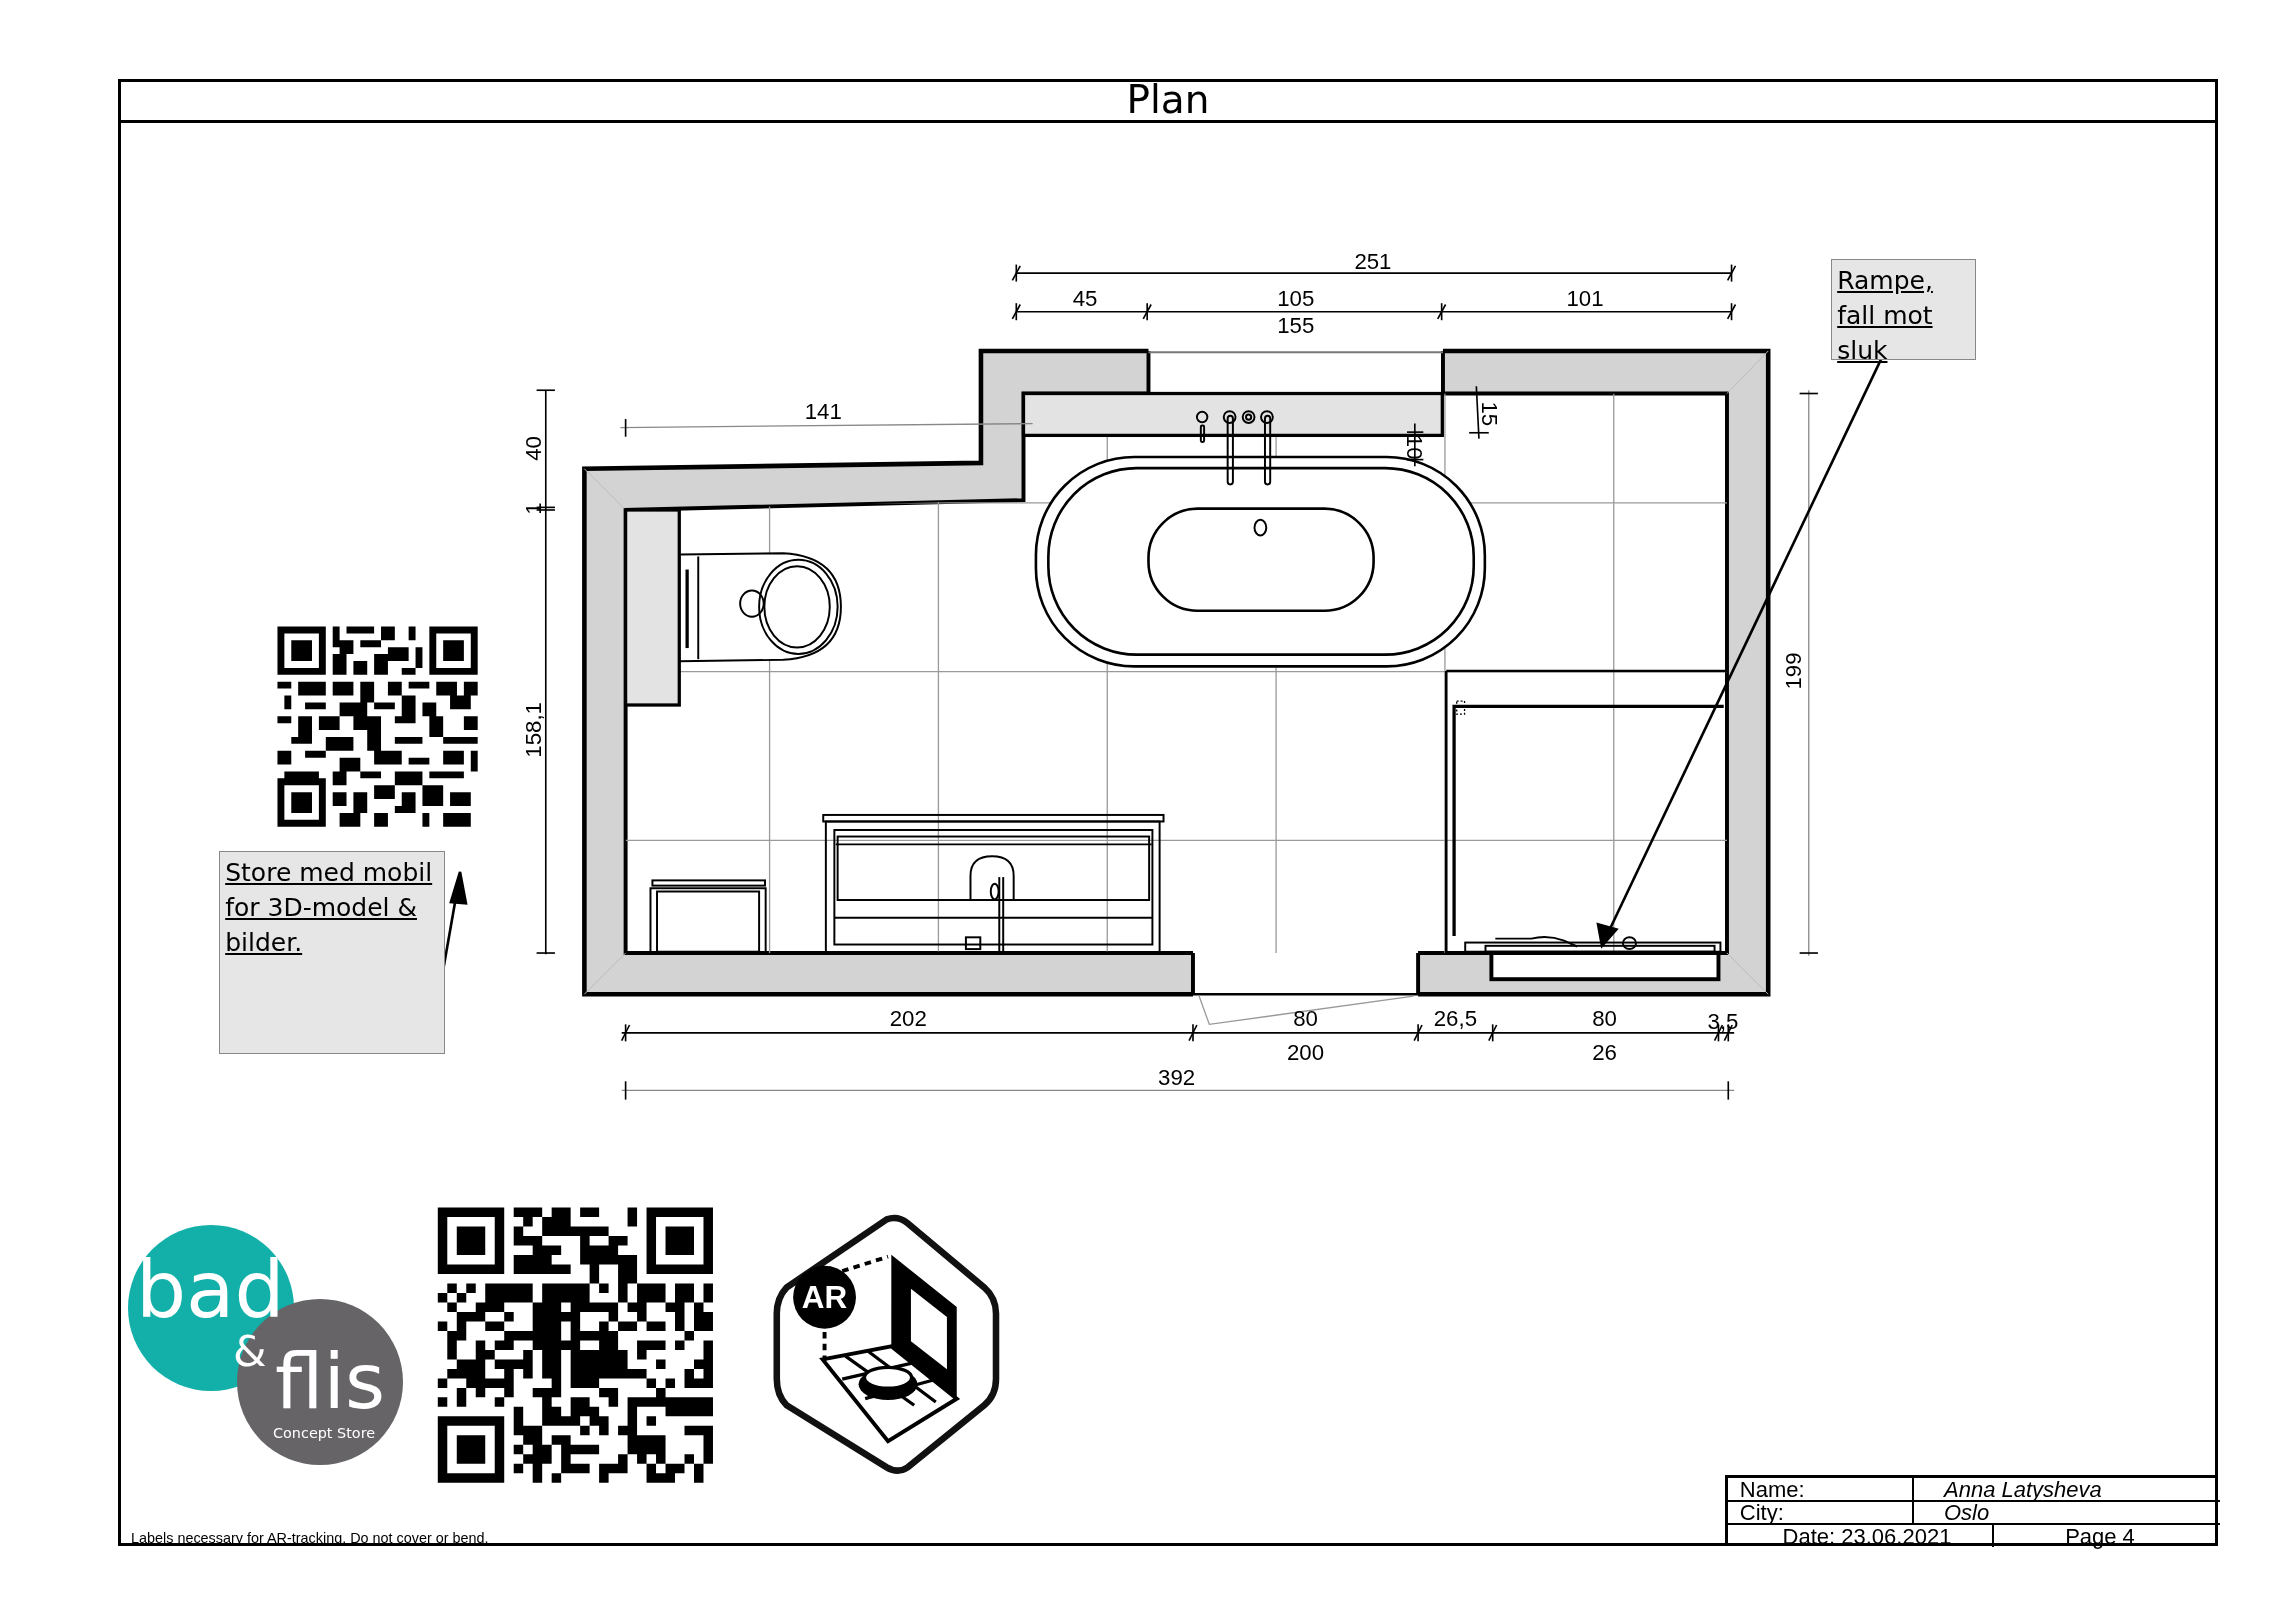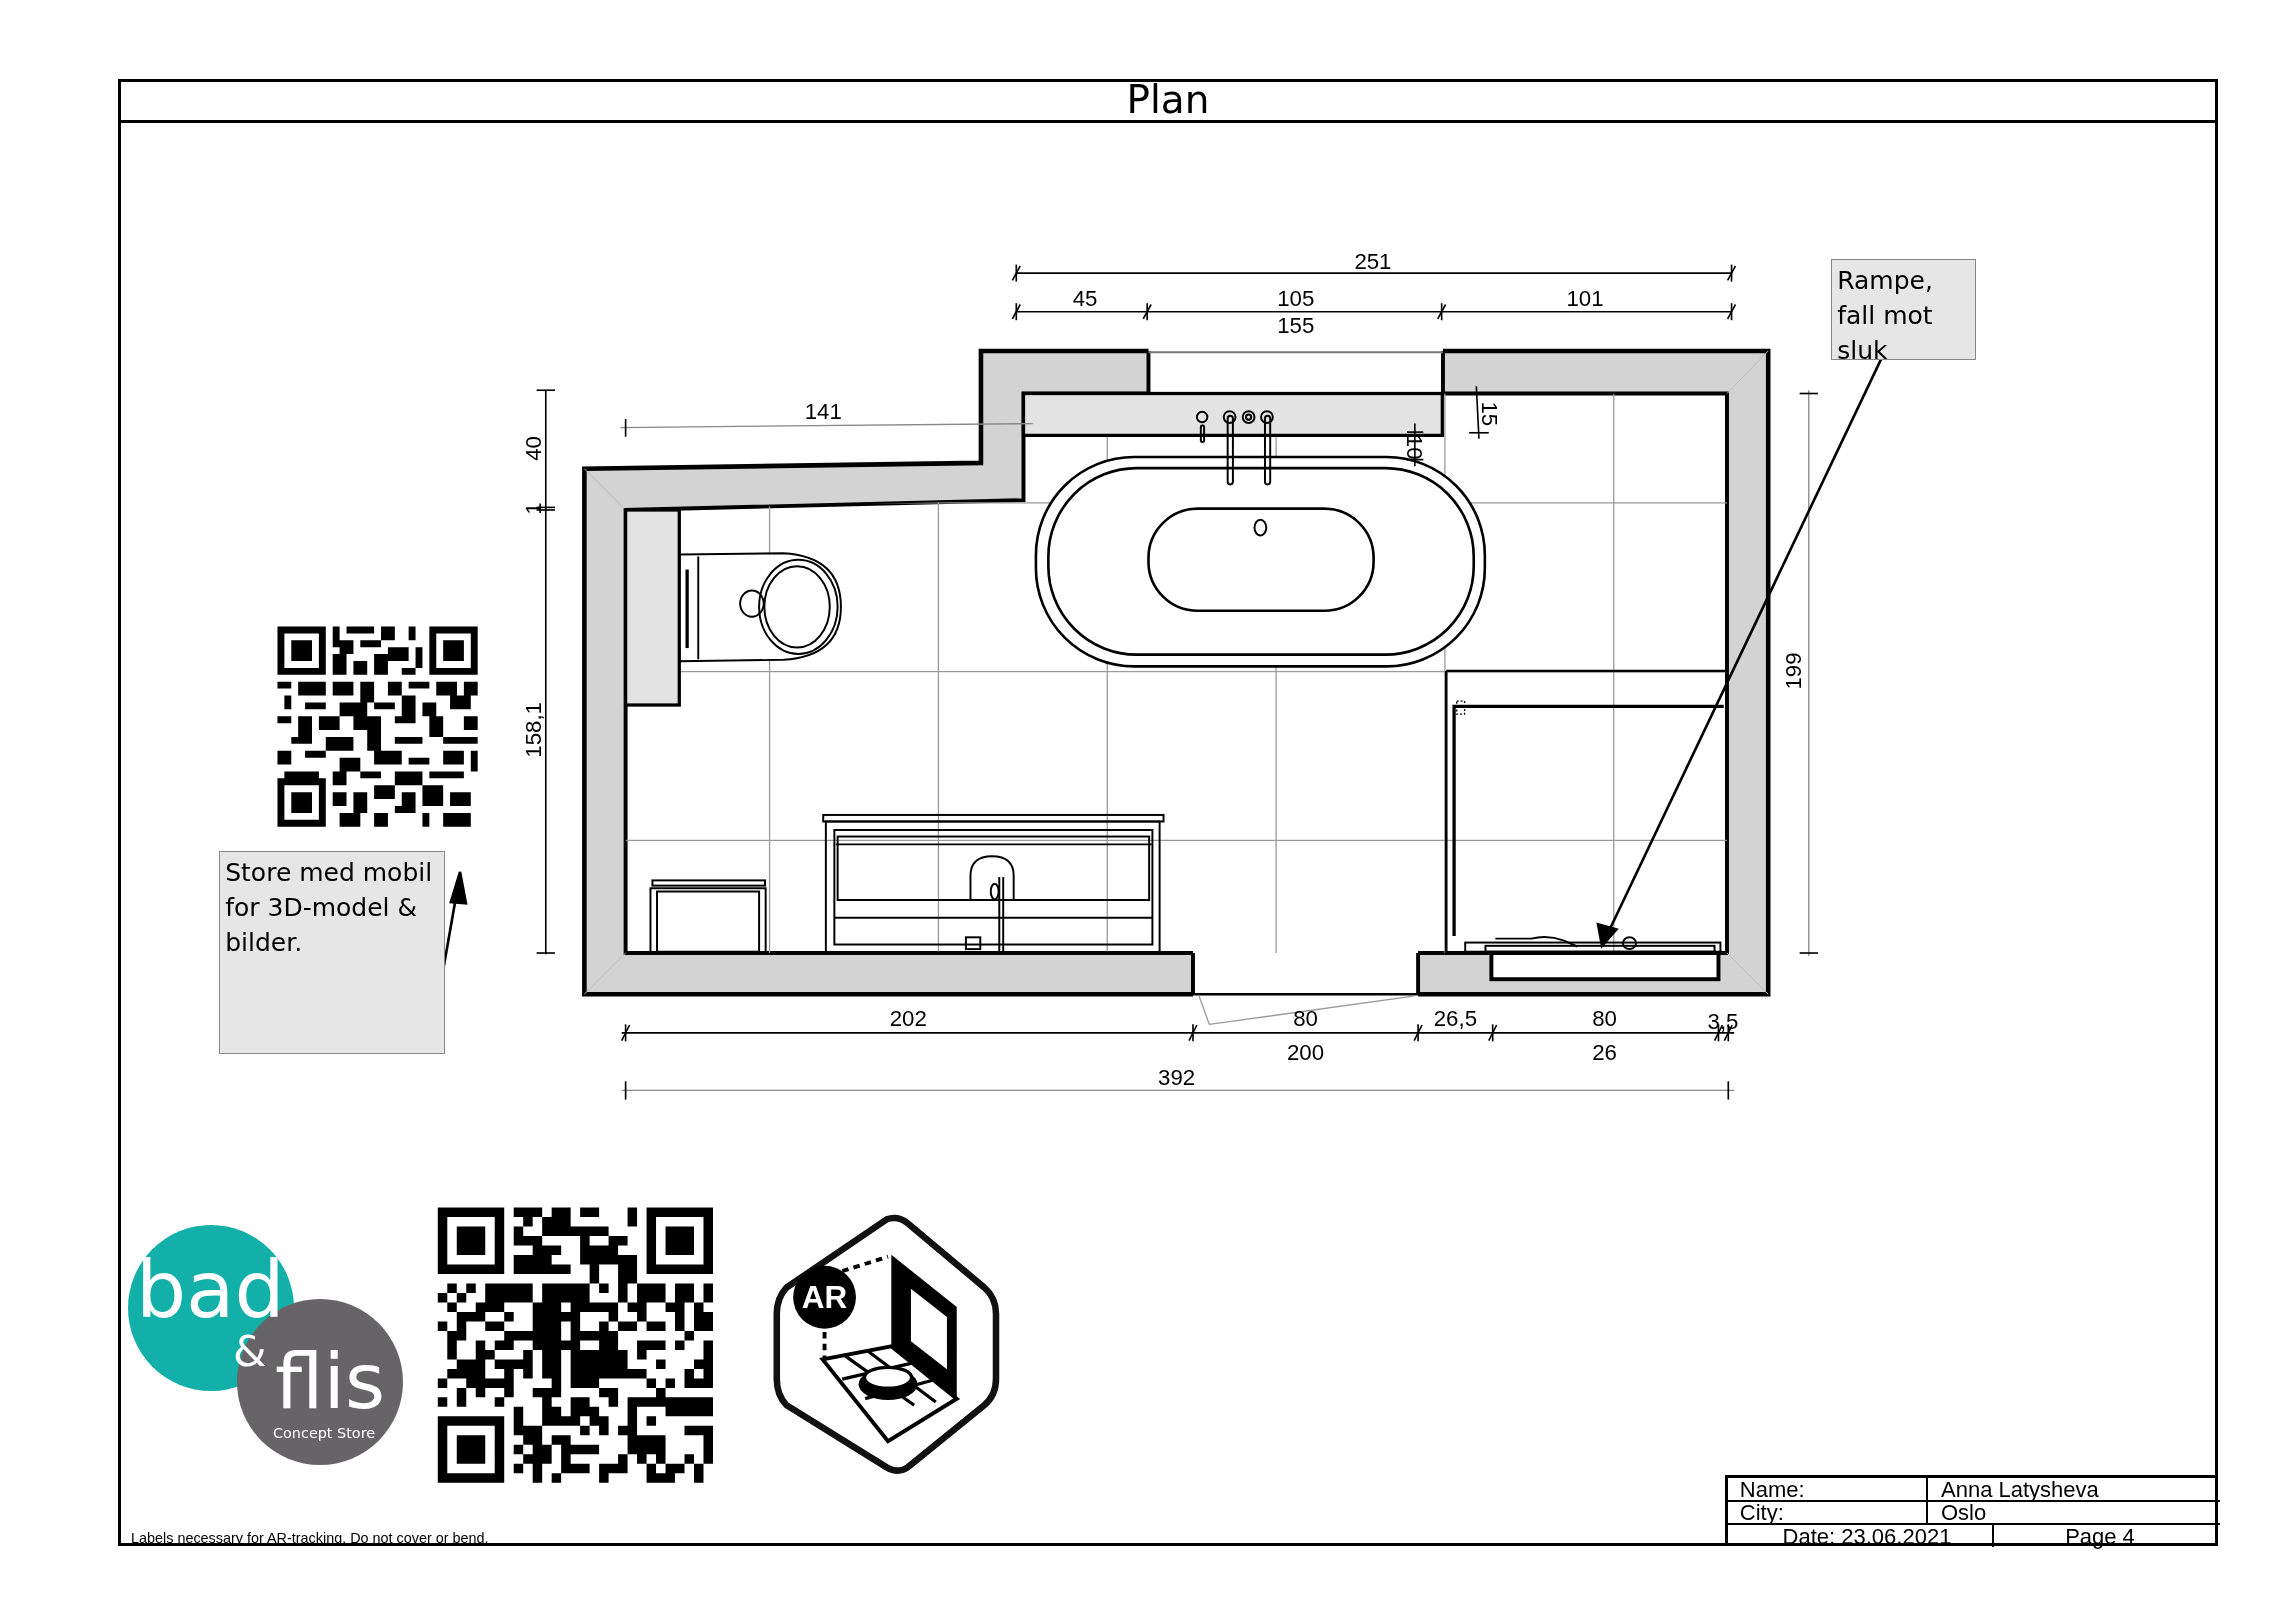--- a/index.html
+++ b/index.html
@@ -3,26 +3,26 @@
 <meta charset="utf-8">
 <style>
   html, body { margin: 0; padding: 0; background: #ffffff; }
   body { width: 2295px; height: 1624px; position: relative; overflow: hidden; font-family: "DejaVu Sans", sans-serif; }
   #sheet { position: absolute; left: 0; top: 0; width: 2295px; height: 1624px; }
   .frame { position: absolute; left: 118px; top: 79px; width: 2100px; height: 1467px; border: 3.3px solid #000; box-sizing: border-box; }
   .title-bar { position: absolute; left: 118px; top: 79px; width: 2100px; height: 44px; border-bottom: 3.3px solid #000; box-sizing: border-box; display: flex; align-items: center; justify-content: center; }
   .title-text { font-family: "DejaVu Sans", sans-serif; font-size: 39px; color: #000; }
   svg text { font-family: "Liberation Sans", sans-serif; }
   .note { position: absolute; background: #e6e6e6; border: 1.3px solid #888; box-sizing: border-box; font-family: "DejaVu Sans", sans-serif; font-size: 25px; line-height: 35px; color: #000; padding: 2.6px 5.2px; }
-  .note-line { display: block; white-space: nowrap; }
+  .note-line { display: block; white-space: nowrap; text-decoration: underline; }
   .footer-note { position: absolute; left: 131px; top: 1530px; font-family: "Liberation Sans", sans-serif; font-size: 14.4px; color: #000; }
   .title-block { position: absolute; left: 1725px; top: 1475px; width: 492px; height: 71px; border: 3.3px solid #000; border-right: none; border-bottom: none; box-sizing: border-box; font-family: "Liberation Sans", sans-serif; font-size: 22px; }
   .tb-row { position: absolute; left: 0; width: 492px; height: 23.6px; border-bottom: 2.6px solid #000; box-sizing: border-box; }
   .tb-label { position: absolute; left: 11.8px; top: -1.3px; }
-  .tb-value { position: absolute; left: 198px; top: -1.3px; padding-left: 13px; border-left: 2.6px solid #000; height: 23.6px; box-sizing: border-box; }
+  .tb-value { position: absolute; left: 184px; top: -1.3px; padding-left: 30px; border-left: 2.6px solid #000; height: 23.6px; box-sizing: border-box; font-style: italic; }
   .tb-date { position: absolute; left: 14px; width: 252px; text-align: center; top: -1.3px; border-right: 2.6px solid #000; height: 23.6px; box-sizing: border-box; }
   .tb-page { position: absolute; left: 252px; width: 240px; text-align: center; top: -1.3px; }
   .logo { position: absolute; }
   .logo-circle { position: absolute; border-radius: 50%; }
   .logo-text { position: absolute; color: #fff; font-family: "DejaVu Sans", sans-serif; }
 </style>
 </head>
 <body>
 
 <div id="sheet">

